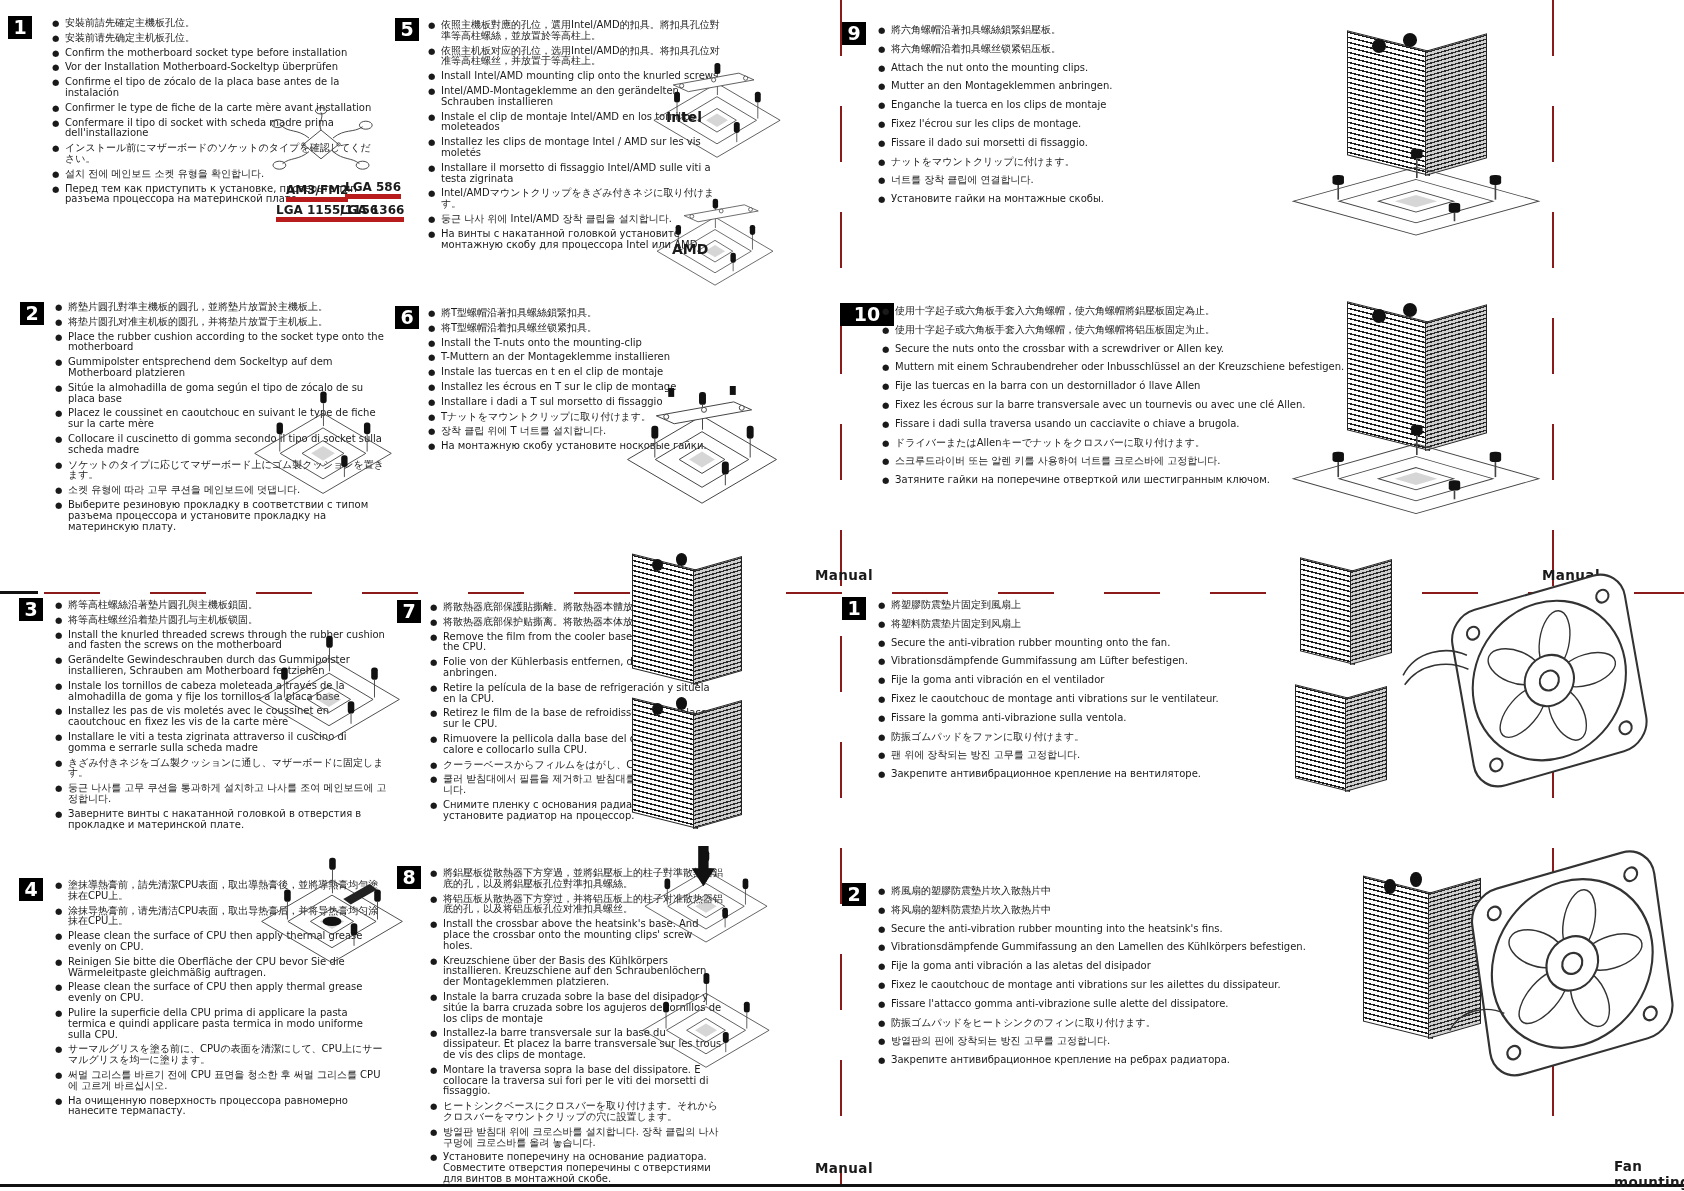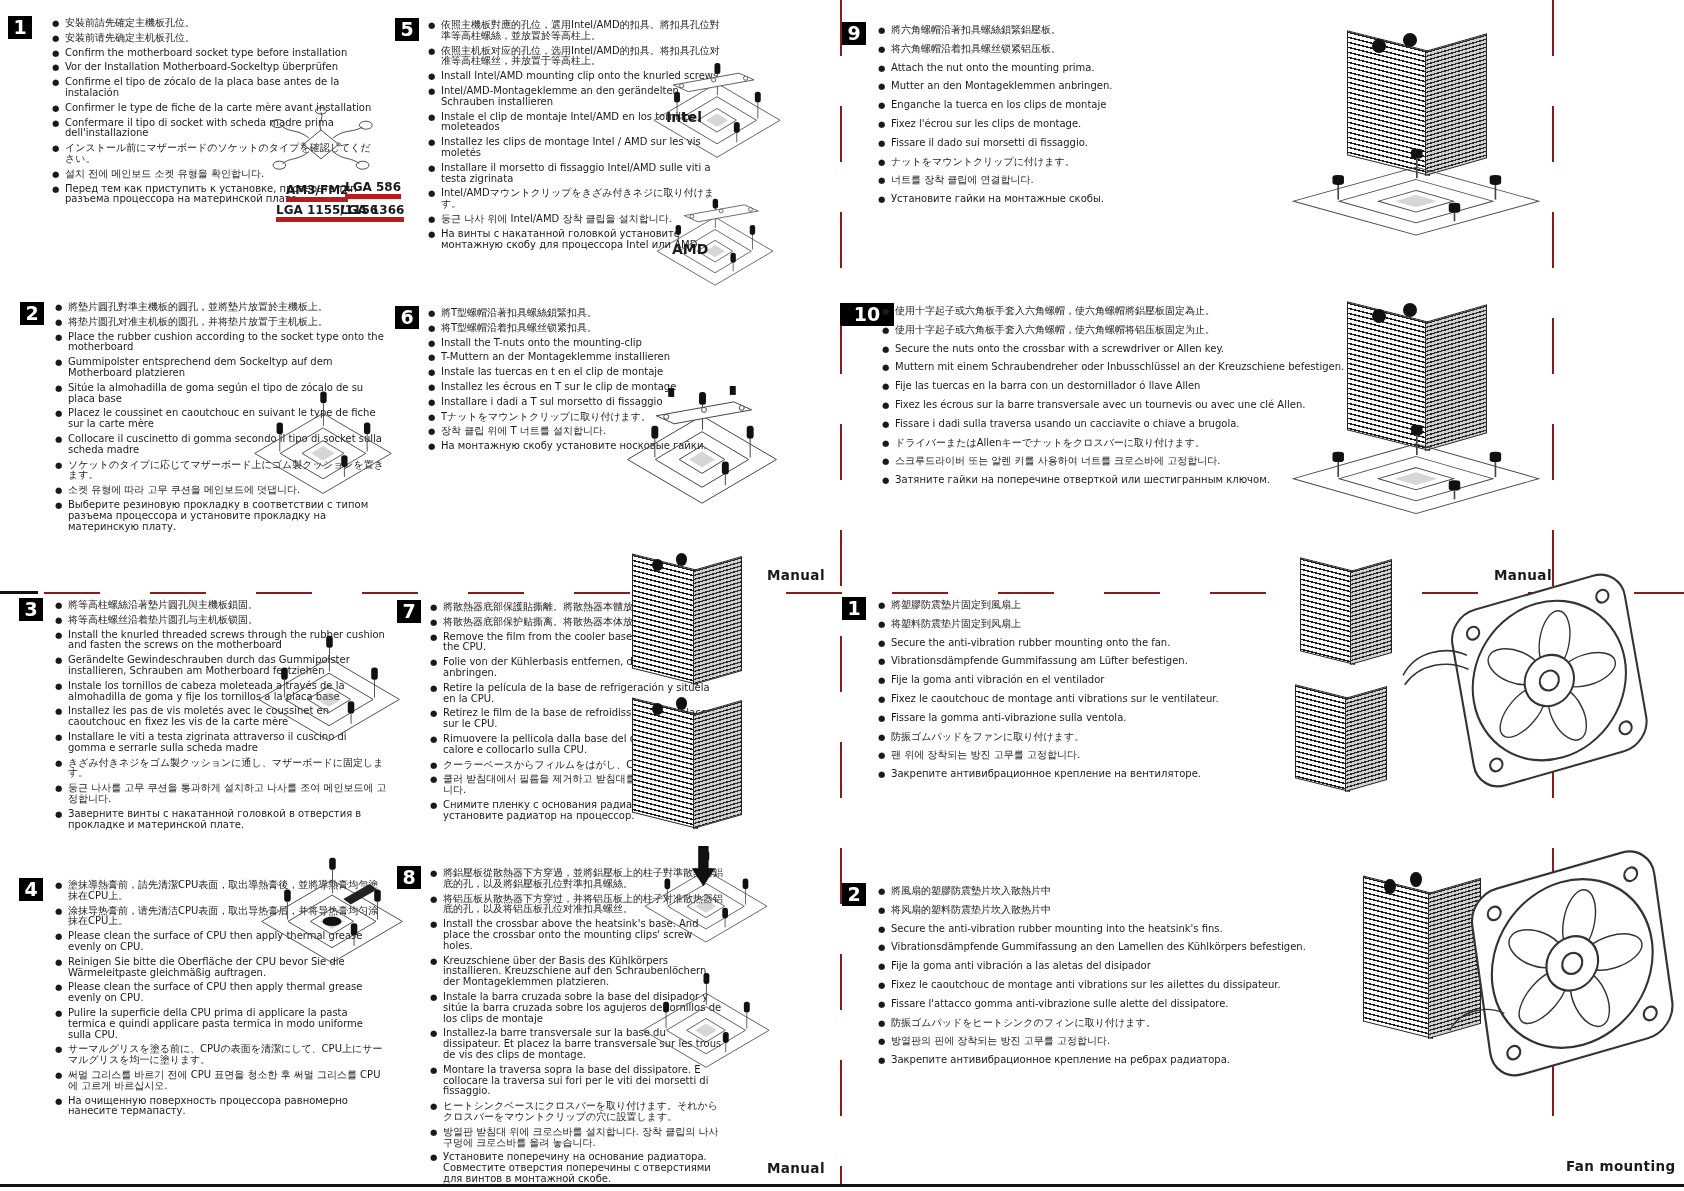--- a/index.html
+++ b/index.html
@@ -12,21 +12,21 @@
   
   .step{position:absolute;}
   .badge{position:absolute;background:#000;color:#fff;font-weight:bold;font-size:19px;
          width:24px;height:23px;line-height:23px;text-align:center;}
   .badge.wide{width:54px;}
   .bullets{position:relative;}
   .bullet{position:relative;padding-left:13px;font-size:10px;line-height:10.8px;margin-bottom:4px;}
   .bullet::before{content:"\25CF";position:absolute;left:0;top:0;font-size:8.5px;}
   .col-right .bullet{margin-bottom:8px;}
   
-  .footer-label{position:absolute;font-weight:bold;font-size:13.5px;letter-spacing:.4px;}
+  .footer-label{position:absolute;font-weight:bold;font-size:13.5px;letter-spacing:.4px;margin-left:48px;}
   
   .sock-label{position:absolute;font-size:12px;font-weight:bold;border-bottom:5px solid #b91c1c;white-space:nowrap;}
   .illus-label{position:absolute;font-size:14px;font-weight:bold;}
   
   .illus{position:absolute;}
   svg.illus{overflow:visible;}
   
   .tower{position:absolute;}
   .t-front{position:absolute;left:0;top:10%;width:58%;height:82%;border:1px solid #222;
            background:repeating-linear-gradient(to bottom,#1a1a1a 0 1.5px,#fdfdfd 1.5px 5px);
@@ -235,21 +235,21 @@
         <div class="bullet">방열판 받침대 위에 크로스바를 설치합니다. 장착 클립의 나사 구멍에 크로스바를 올려 놓습니다.</div>
         <div class="bullet">Установите поперечину на основание радиатора. Совместите отверстия поперечины с отверстиями для винтов в монтажной скобе.</div>
       </div>
   </section>
 
   <section class="step col-right" style="left:878px;top:25px;width:645px">
     <div class="badge" style="left:-36px;top:-3px">9</div>
     <div class="bullets">
         <div class="bullet">將六角螺帽沿著扣具螺絲鎖緊鋁壓板。</div>
         <div class="bullet">将六角螺帽沿着扣具螺丝锁紧铝压板。</div>
-        <div class="bullet">Attach the nut onto the mounting prima.</div>
+        <div class="bullet">Attach the nut onto the mounting clips.</div>
         <div class="bullet">Mutter an den Montageklemmen anbringen.</div>
         <div class="bullet">Enganche la tuerca en los clips de montaje</div>
         <div class="bullet">Fixez l'écrou sur les clips de montage.</div>
         <div class="bullet">Fissare il dado sui morsetti di fissaggio.</div>
         <div class="bullet">ナットをマウントクリップに付けます。</div>
         <div class="bullet">너트를 장착 클립에 연결합니다.</div>
         <div class="bullet">Установите гайки на монтажные скобы.</div>
       </div>
   </section>
 

